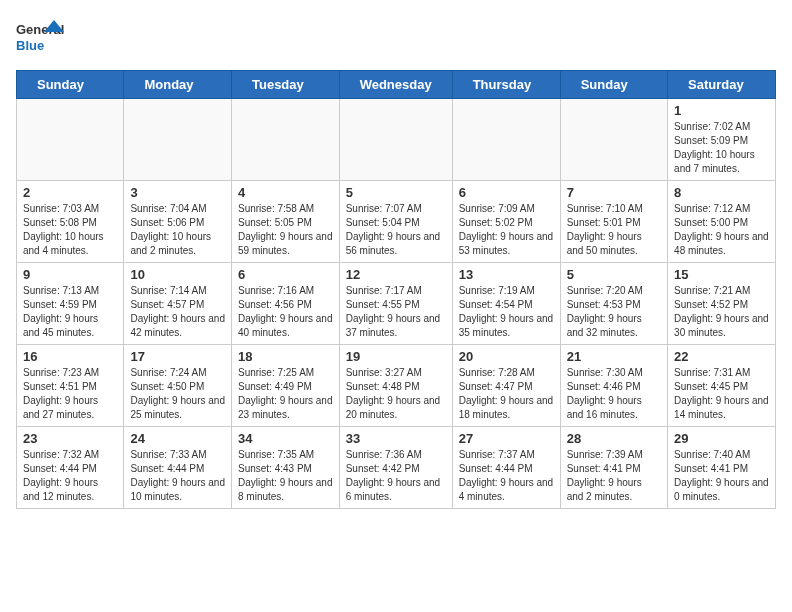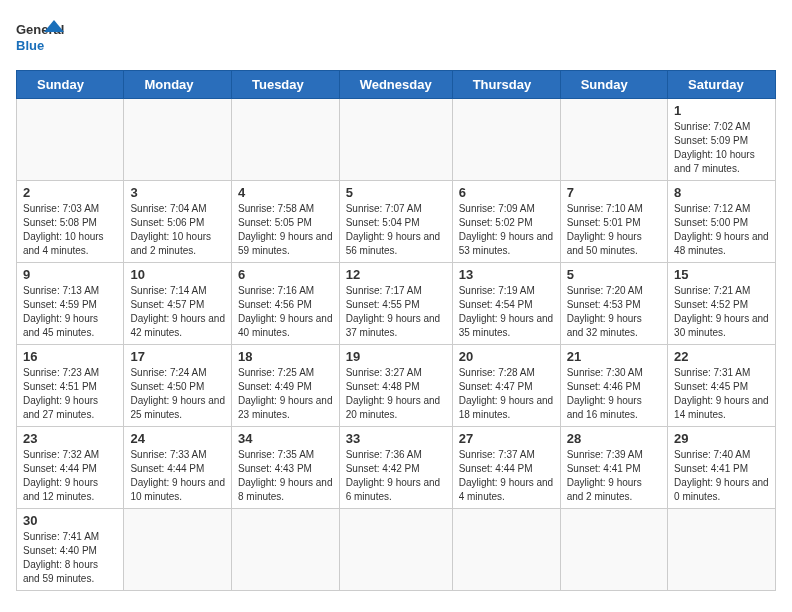--- a/index.html
+++ b/index.html
@@ -284,28 +284,14 @@
 Sunset: 4:41 PM
 Daylight: 9 hours and 2 minutes.</div>
         </td>
         <td>
           <span class="day-number">29</span>
           <div class="day-info">Sunrise: 7:40 AM
 Sunset: 4:41 PM
 Daylight: 9 hours and 0 minutes.</div>
         </td>
       </tr>
-      <tr>
-        <td>
-          <span class="day-number">30</span>
-          <div class="day-info">Sunrise: 7:41 AM
-Sunset: 4:40 PM
-Daylight: 8 hours and 59 minutes.</div>
-        </td>
-        <td class="empty-cell"></td>
-        <td class="empty-cell"></td>
-        <td class="empty-cell"></td>
-        <td class="empty-cell"></td>
-        <td class="empty-cell"></td>
-        <td class="empty-cell"></td>
-      </tr>
     </tbody>
 </table>
 
 </body></html>

